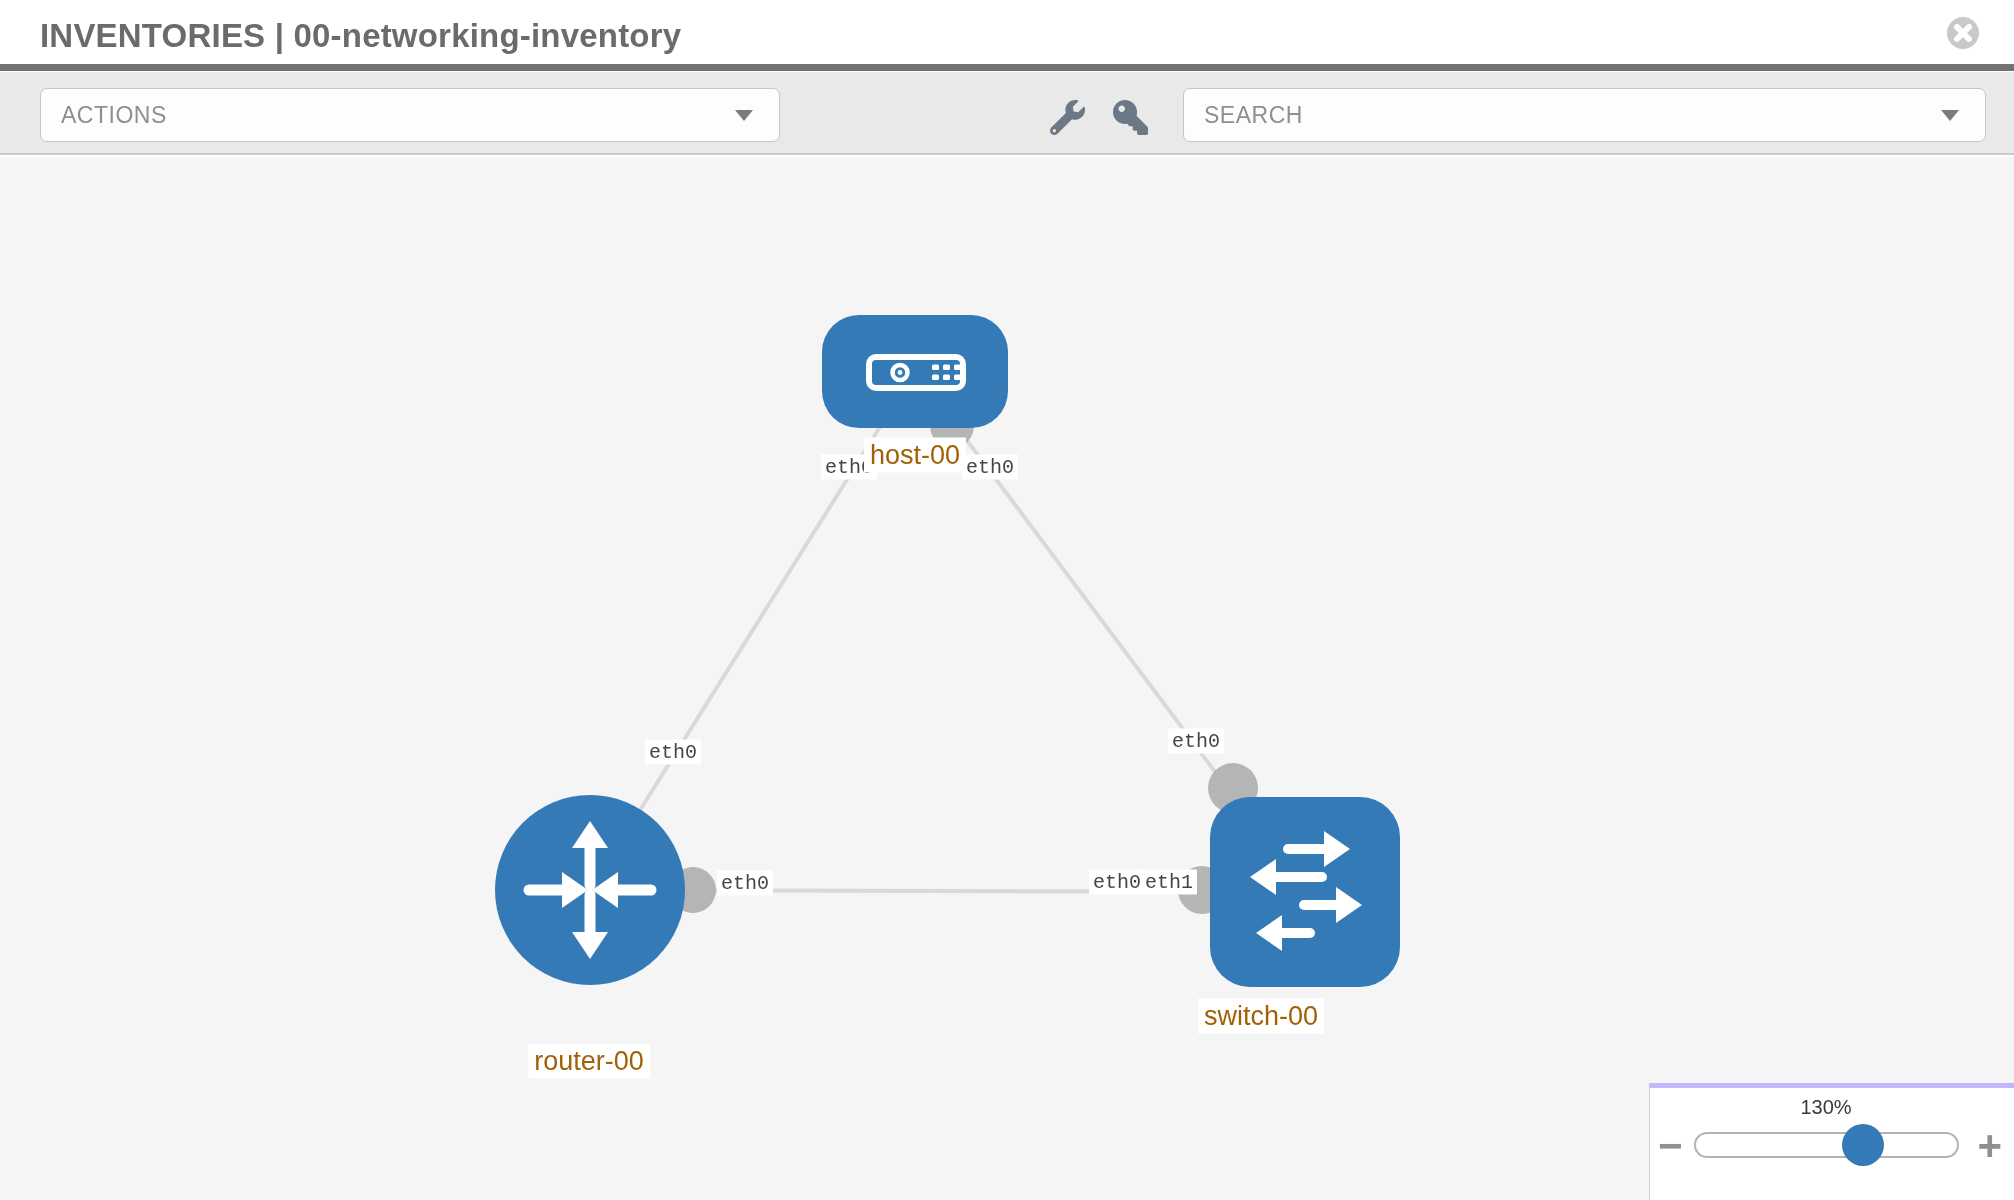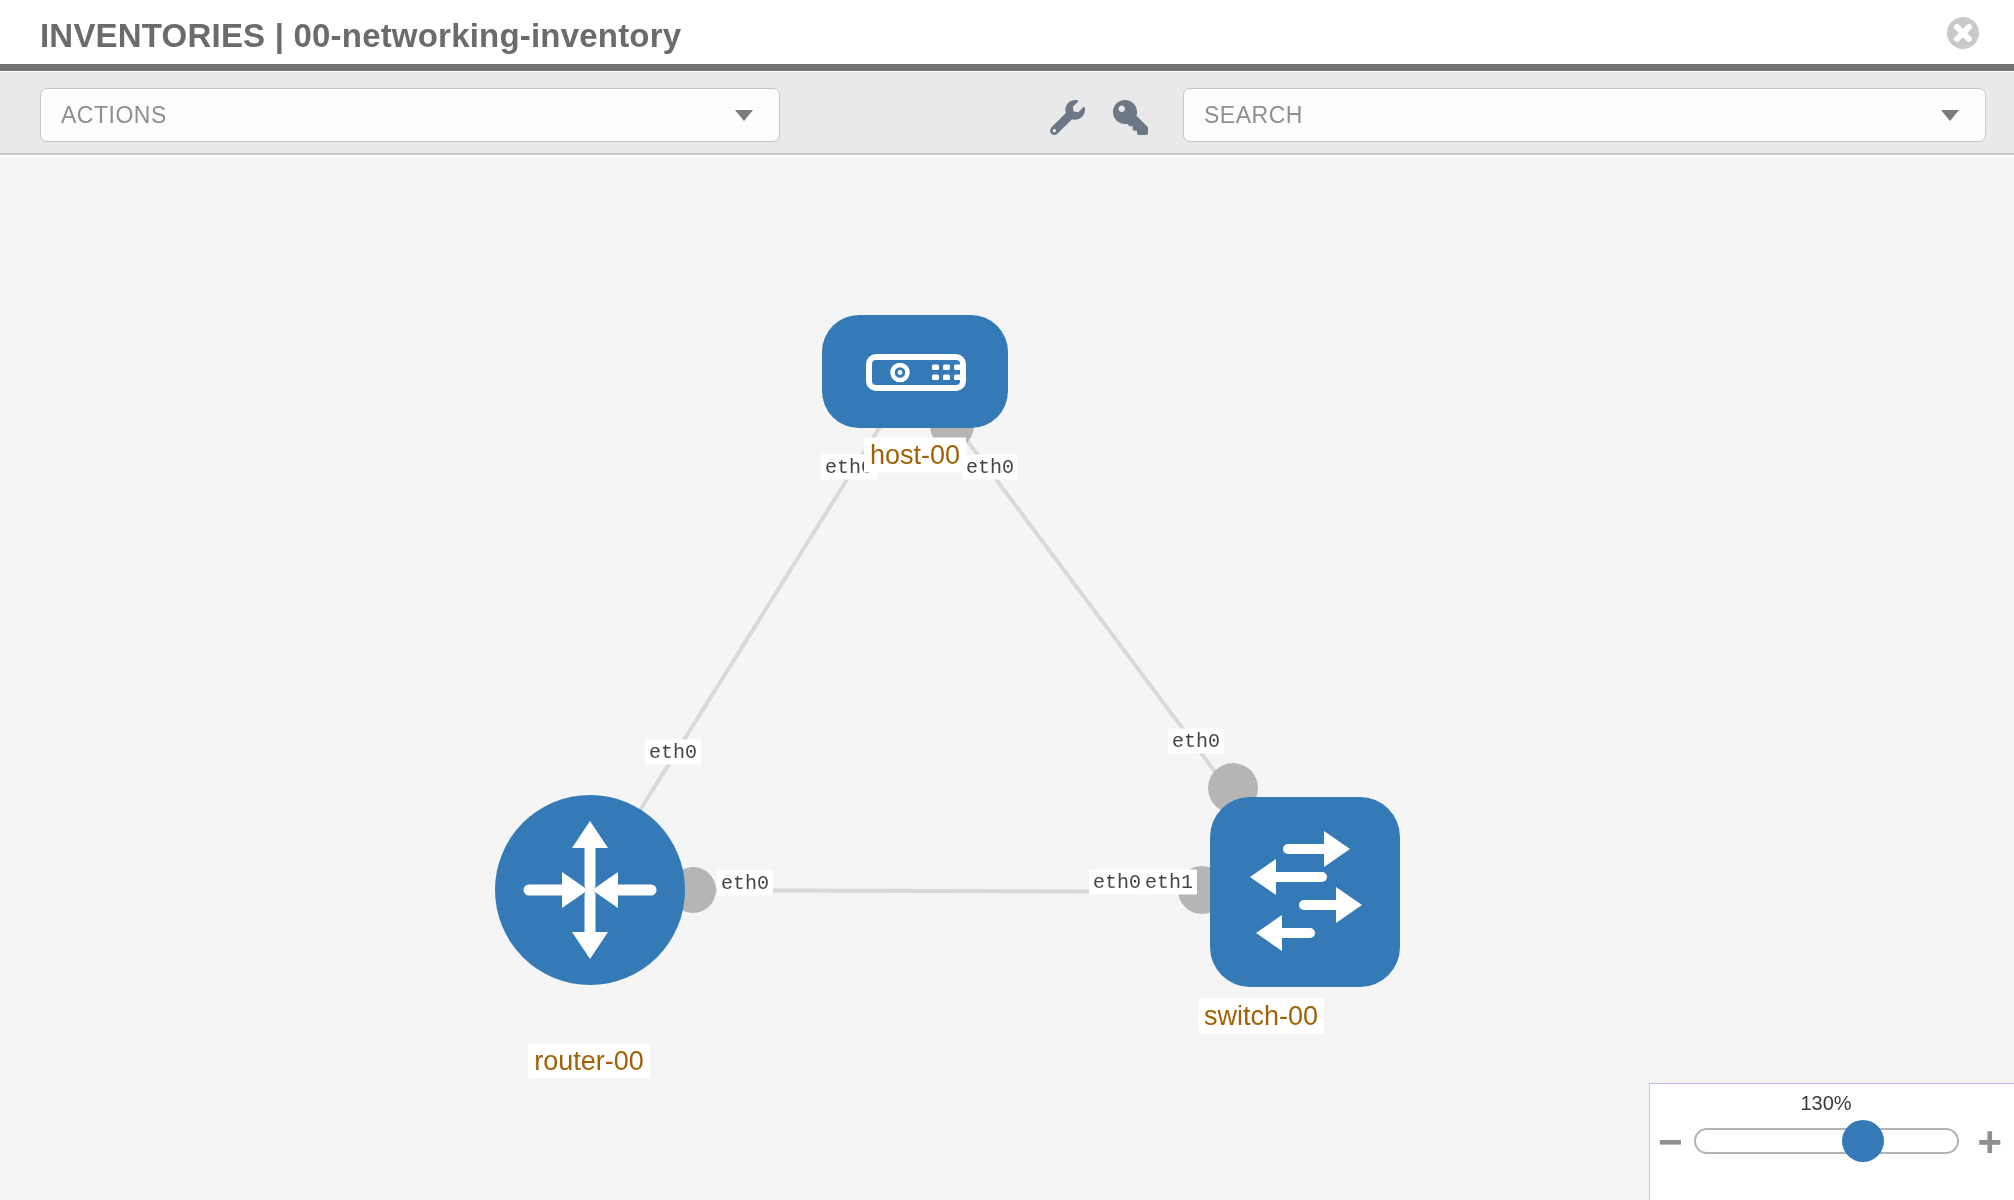--- a/index.html
+++ b/index.html
@@ -78,21 +78,21 @@
   }
   .if-label {
     position:absolute; transform:translate(-50%,-50%);
     font-size:20px; color:#454545; background:#ffffff;
     padding:1px 4px; white-space:nowrap; z-index:4;font-family:Liberation Mono, monospace;
   }
 
   
   .zoom-panel {
     position:absolute; left:1649px; top:1083px; width:365px; height:117px;
-    background:#ffffff; border-top:1px solid #c4b5fd; border-left:1px solid #cfcfcf;
+    background:#ffffff; border-top:5px solid #c4b5fd; border-left:1px solid #cfcfcf;
     z-index:10;
   }
   .zoom-level {
     position:absolute; left:0; top:8px; width:352px; text-align:center;
     font-size:20px; color:#3a3a3a;
   }
   .zoom-minus, .zoom-plus {
     position:absolute; border:none; background:transparent; cursor:pointer;
     font-size:42px; font-weight:bold; color:#8f8f8f; line-height:40px; padding:0;
   }

